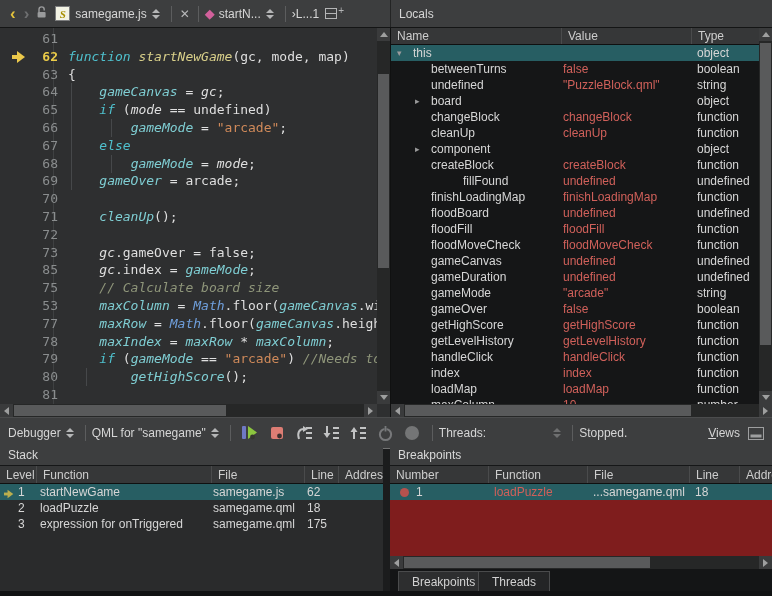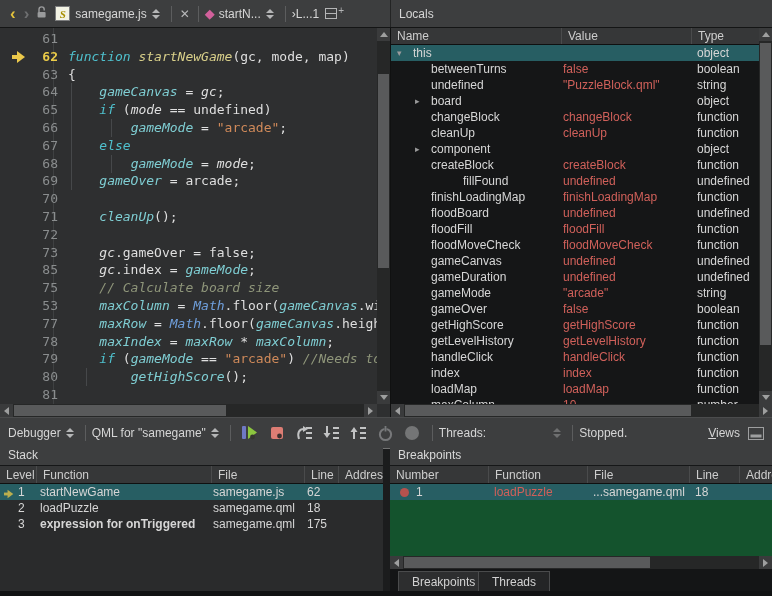--- a/index.html
+++ b/index.html
@@ -80,21 +80,21 @@
   .c-type{left:306px;width:62px}
   .exp{position:absolute;top:0;font-size:9px;color:#9b9b9c}
 
   
   .pane-title{position:absolute;left:0;top:0;width:100%;height:22px;background:#3d3e3f;line-height:22px;padding-left:8px;color:#d8d8d8;border-bottom:1px solid #161718}
   #stack{position:absolute;left:0;top:444px;width:383px;height:147px;background:#2a2b2c;overflow:hidden}
   #stack-header{left:0;top:22px;width:383px;height:18px}
   #stack-rows{position:absolute;left:0;top:40px;width:383px}
   .grid-row{position:relative;height:16px;line-height:16px;color:#d6d6d6;white-space:nowrap}
   .grid-row.sel{background:#275e63}
-  #breakpoints{position:absolute;left:390px;top:444px;width:382px;height:152px;background:#14532d;overflow:hidden}
+  #breakpoints{position:absolute;left:390px;top:444px;width:382px;height:152px;background:#7f1d1d;overflow:hidden}
   #bp-header{left:0;top:22px;width:382px;height:18px}
   #bp-rows{position:absolute;left:0;top:40px;width:382px}
   .bp-dot{position:absolute;left:10px;top:4px;width:9px;height:9px;border-radius:50%;background:#b5524e}
   #bp-tabstrip{position:absolute;left:0;top:125px;width:382px;height:27px;background:#141516}
   .tab{position:absolute;top:2px;height:21px;line-height:20px;padding:0 13px;background:#242526;border:1px solid #4a4b4c;color:#d2d2d2}
   .tab.active{background:#2d2e2f}
   #bottom-edge{position:absolute;left:0;top:591px;width:772px;height:5px;background:#111213}
   .frame-arrow{position:absolute;left:4px;top:3px}
 </style>
 </head>
@@ -448,21 +448,21 @@
         </div>
         <div class="grid-row">
           <span class="cell" style="left: 18px; width: 16px;">2</span>
           <span class="cell" style="left: 40px; width: 170px;">loadPuzzle</span>
           <span class="cell" style="left: 213px; width: 92px;">samegame.qml</span>
           <span class="cell" style="left: 307px; width: 34px;">18</span>
           <span class="cell" style="left: 342px; width: 40px;"></span>
         </div>
         <div class="grid-row">
           <span class="cell" style="left: 18px; width: 16px;">3</span>
-          <span class="cell" style="left: 40px; width: 170px; font-weight: bold;">expression for onTriggered</span>
+          <span class="cell" style="left: 40px; width: 170px;">expression for onTriggered</span>
           <span class="cell" style="left: 213px; width: 92px;">samegame.qml</span>
           <span class="cell" style="left: 307px; width: 34px;">175</span>
           <span class="cell" style="left: 342px; width: 40px;"></span>
         </div>
       </div>
   </div>
 
   <div id="breakpoints">
     <div class="pane-title">Breakpoints</div>
     <div class="hdr-row" id="bp-header">

